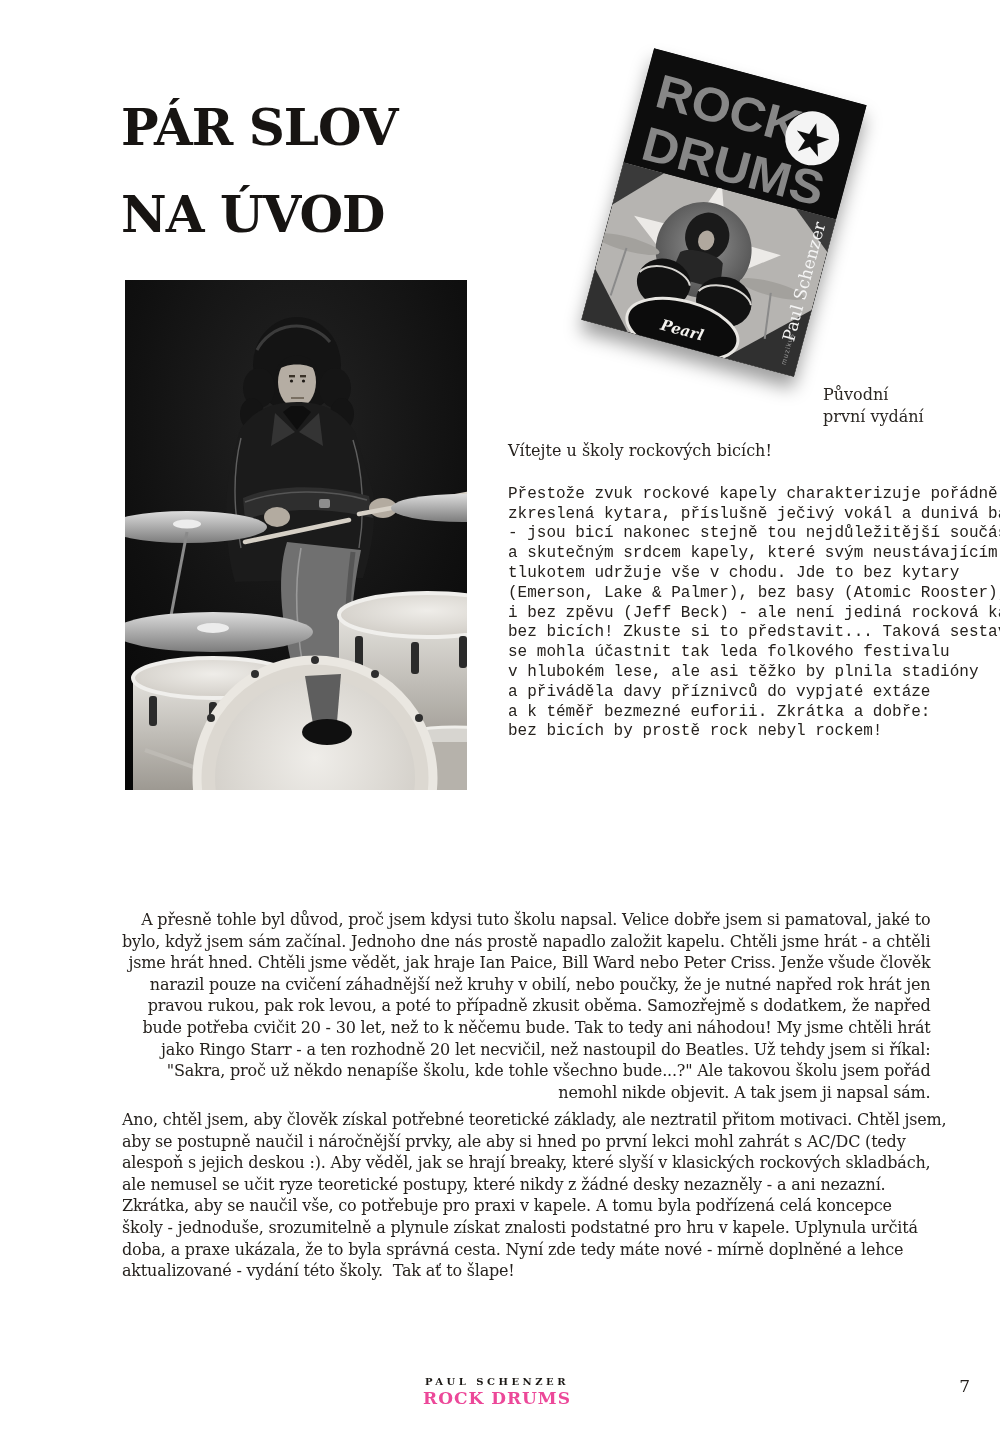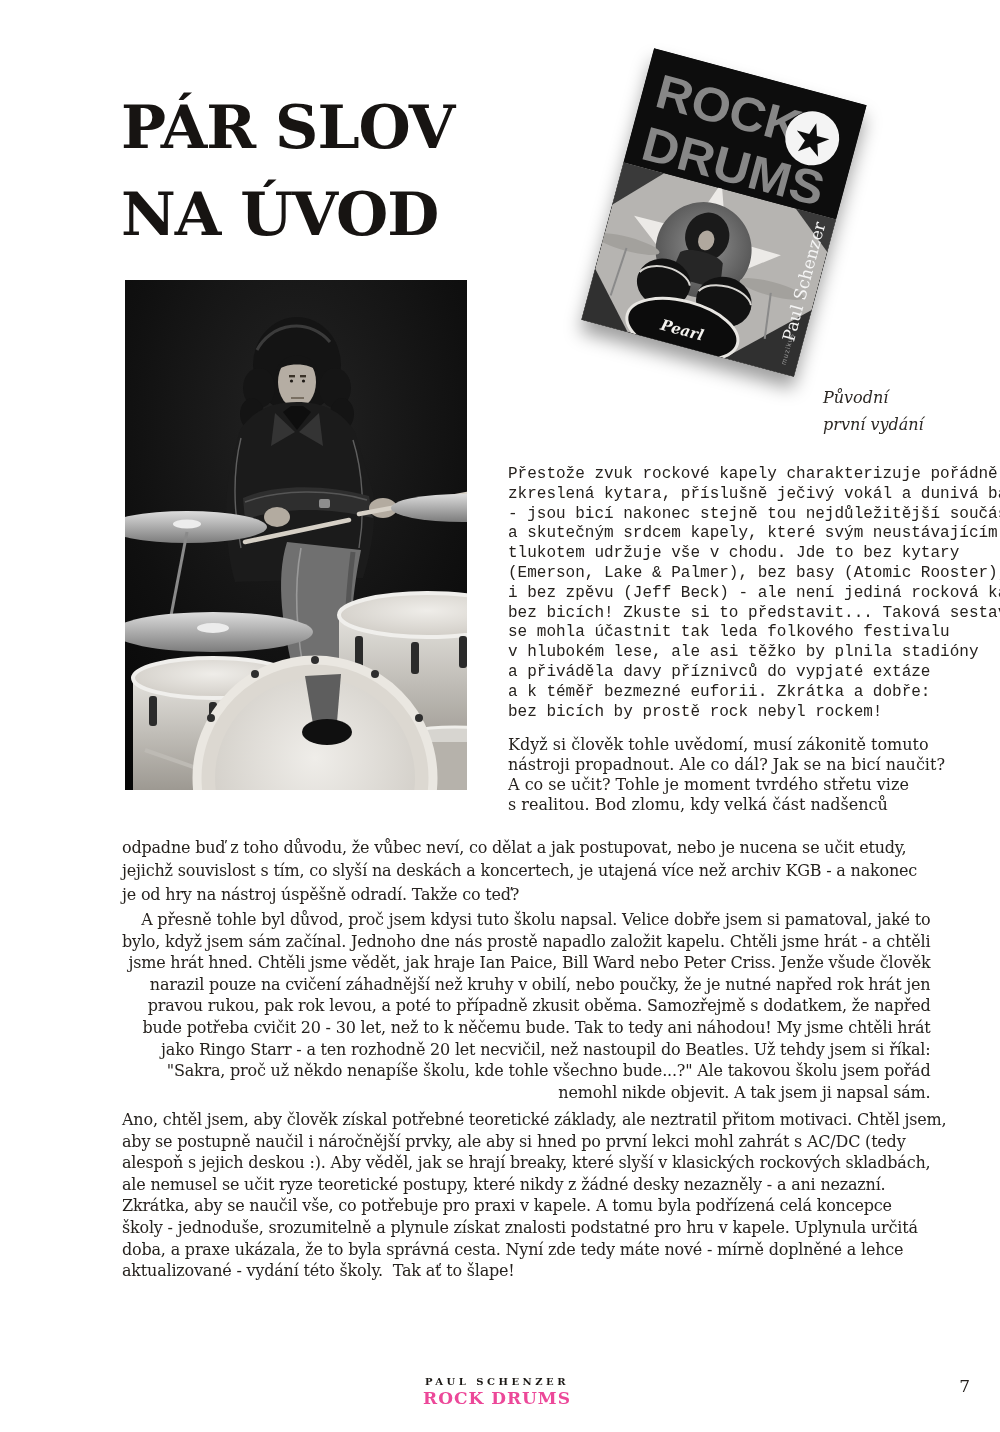--- a/index.html
+++ b/index.html
@@ -4,32 +4,32 @@
 <style>
   html,body{margin:0;padding:0;background:#e8e8e8;}
   .page{
     position:relative;width:1000px;height:1432px;background:#ffffff;
     margin:0 auto;overflow:hidden;
     font-family:"DejaVu Serif", serif;color:#26221e;
     -webkit-font-smoothing:antialiased;
   }
   .title{
     position:absolute;left:121px;top:84px;margin:0;
-    font-size:60px;line-height:87px;font-weight:900;letter-spacing:-1px;
+    font-size:50px;line-height:87px;font-weight:900;letter-spacing:-1px;
     color:#171412;white-space:pre;
   }
   .cover{
     position:absolute;left:614px;top:72px;width:220px;height:281px;
     transform:rotate(15deg);transform-origin:50% 50%;
     box-shadow:2px 12px 18px rgba(0,0,0,0.38);
     background:#0d0d0d;
   }
   .caption{
     position:absolute;left:823px;top:384px;
-    font-style:italic;font-size:16px;line-height:27px;color:#2b2723;
+    font-size:16px;line-height:22px;color:#2b2723;
     white-space:pre;
   }
   .photo{
     position:absolute;left:125px;top:280px;width:342px;height:510px;
     background:#0a0a0a;
   }
   .col{
     position:absolute;left:508px;top:441px;width:445px;
     font-size:16px;line-height:19.8px;
   }
@@ -211,42 +211,36 @@
       </g>
 
       <g>
         <path d="M180,396 L216,394 L212,442 L188,444 Z" fill="#5e5e5e"></path>
         <ellipse cx="202" cy="452" rx="25" ry="13" fill="#101010"></ellipse>
       </g>
     </svg>
   </div>
 
   <div class="col">
+    <p>Vítejte u školy rockových bicích!</p>
     <p class="p1">Přestože zvuk rockové kapely charakterizuje pořádně
 zkreslená kytara, příslušně ječivý vokál a dunivá basa
 - jsou bicí nakonec stejně tou nejdůležitější součástí,
 a skutečným srdcem kapely, které svým neustávajícím
 tlukotem udržuje vše v chodu. Jde to bez kytary
 (Emerson, Lake &amp; Palmer), bez basy (Atomic Rooster),
 i bez zpěvu (Jeff Beck) - ale není jediná rocková kapela
 bez bicích! Zkuste si to představit... Taková sestava by
 se mohla účastnit tak leda folkového festivalu
 v hlubokém lese, ale asi těžko by plnila stadióny
 a přiváděla davy příznivců do vypjaté extáze
 a k téměř bezmezné euforii. Zkrátka a dobře:
 bez bicích by prostě rock nebyl rockem!</p>
-    <p class="p2">Když si člověk tohle uvědomí, musí zákonitě tomuto
-nástroji propadnout. Ale co dál? Jak se na bicí naučit?
-A co se učit? Tohle je moment tvrdého střetu vize
-s realitou. Bod zlomu, kdy velká část nadšenců</p>
-  </div>
-
-  <p class="wide cont">odpadne buď z toho důvodu, že vůbec neví, co dělat a jak postupovat, nebo je nucena se učit etudy,
-jejichž souvislost s tím, co slyší na deskách a koncertech, je utajená více než archiv KGB - a nakonec
-je od hry na nástroj úspěšně odradí. Takže co teď?</p>
+  </div>
+
   <p class="wide why">A přesně tohle byl důvod, proč jsem kdysi tuto školu napsal. Velice dobře jsem si pamatoval, jaké to
 bylo, když jsem sám začínal. Jednoho dne nás prostě napadlo založit kapelu. Chtěli jsme hrát - a chtěli
 jsme hrát hned. Chtěli jsme vědět, jak hraje Ian Paice, Bill Ward nebo Peter Criss. Jenže všude člověk
 narazil pouze na cvičení záhadnější než kruhy v obilí, nebo poučky, že je nutné napřed rok hrát jen
 pravou rukou, pak rok levou, a poté to případně zkusit oběma. Samozřejmě s dodatkem, že napřed
 bude potřeba cvičit 20 - 30 let, než to k něčemu bude. Tak to tedy ani náhodou! My jsme chtěli hrát
 jako Ringo Starr - a ten rozhodně 20 let necvičil, než nastoupil do Beatles. Už tehdy jsem si říkal:
 "Sakra, proč už někdo nenapíše školu, kde tohle všechno bude...?" Ale takovou školu jsem pořád
 nemohl nikde objevit. A tak jsem ji napsal sám.</p>
   <p class="wide goals">Ano, chtěl jsem, aby člověk získal potřebné teoretické základy, ale neztratil přitom motivaci. Chtěl jsem,

